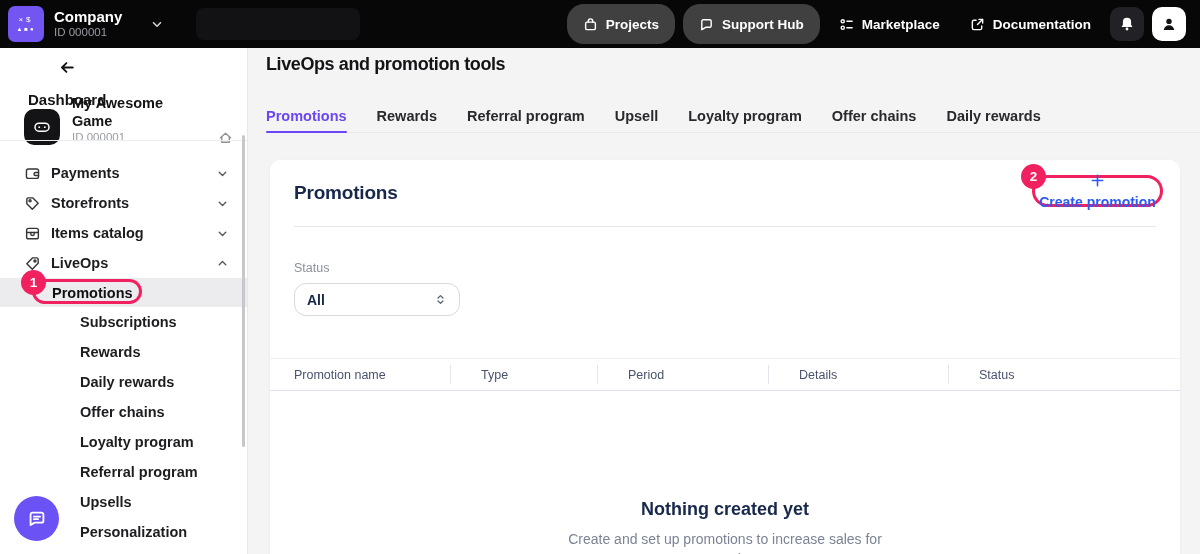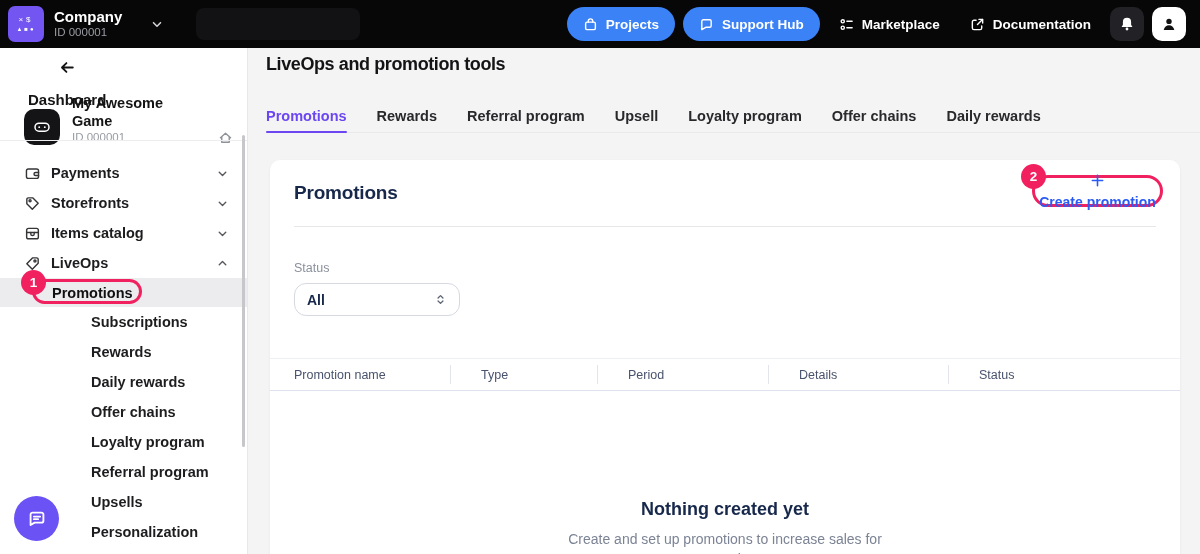--- a/index.html
+++ b/index.html
@@ -15,41 +15,41 @@
   .topbar{position:absolute;left:0;top:0;right:0;height:48px;background:#070708;display:flex;align-items:center;z-index:40;}
   .brand{display:flex;align-items:center;gap:10px;padding-left:8px;cursor:pointer;}
   .logo{width:36px;height:36px;border-radius:7px;background:#7355f1;color:#fff;display:flex;flex-direction:column;align-items:center;justify-content:center;line-height:1;}
   .logo .lr1{font-size:8px;letter-spacing:3px;margin-bottom:2px;}
   .logo .lr2{font-size:6px;letter-spacing:2px;}
   .brand-name{font-size:15px;font-weight:700;color:#fff;line-height:1.2;}
   .brand-id{font-size:11.5px;color:#9b9ca3;line-height:1.2;}
   .brand-chevron{margin-left:18px;color:#d2d2d8;}
   .topbar-slot{position:absolute;left:196px;top:8px;width:164px;height:32px;background:#121214;border-radius:8px;cursor:pointer;}
   .topbar-nav{position:absolute;right:14px;top:7px;display:flex;align-items:center;gap:8px;height:34px;}
-  .pill{height:34px;border-radius:17px;background:#3b82f6;color:#fff;display:flex;align-items:center;gap:8px;padding:0 16px;font-size:13.5px;font-weight:700;border:none;cursor:pointer;font-family:inherit;}
+  .pill{height:40px;border-radius:17px;background:#404040;color:#fff;display:flex;align-items:center;gap:8px;padding:0 16px;font-size:13.5px;font-weight:700;border:none;cursor:pointer;font-family:inherit;}
   .toplink{display:flex;align-items:center;gap:8px;color:#fff;font-size:13.5px;font-weight:700;margin:0 11px;cursor:pointer;background:none;border:none;font-family:inherit;}
   .icon-btn{width:34px;height:34px;border-radius:10px;display:flex;align-items:center;justify-content:center;border:none;cursor:pointer;}
   .icon-btn.bell{background:#222226;color:#fff;}
   .icon-btn.account{background:#ffffff;color:#111;}
 
   
   .sidebar{position:absolute;left:0;top:48px;width:248px;bottom:0;background:#fff;border-right:1px solid #e8e8ea;z-index:20;}
   .back-row{position:absolute;top:11px;left:28px;display:flex;align-items:center;gap:15px;font-size:15px;font-weight:700;color:#141414;cursor:pointer;flex-direction:column;}
   .project-row{position:absolute;top:46px;left:24px;right:14px;display:flex;align-items:flex-end;gap:12px;}
   .game-tile{width:36px;height:36px;border-radius:10px;background:#141416;display:flex;align-items:center;justify-content:center;color:#fff;flex:none;}
   .project-name{font-size:14.5px;font-weight:700;color:#141414;line-height:1.25;}
   .project-id{font-size:11.5px;color:#989ca3;line-height:1.25;}
   .home-ico{margin-left:auto;color:#8f9298;cursor:pointer;}
   .sb-divider{position:absolute;top:92px;left:0;right:0;border-top:1px solid #ededef;}
   .menu{position:absolute;top:110px;left:0;right:0;}
   .mrow{height:30px;display:flex;align-items:center;gap:10px;padding:0 18px 0 24px;font-size:14.5px;font-weight:600;color:#1d1d1f;cursor:pointer;}
   .mrow .mico{color:#353538;flex:none;}
   .mchev{margin-left:auto;color:#56565c;}
   .active-row{position:relative;height:29px;background:#ececee;display:flex;align-items:center;padding-left:52px;font-size:14.5px;font-weight:700;color:#101012;cursor:pointer;}
-  .srow{height:30px;display:flex;align-items:center;padding-left:55px;font-size:14.5px;font-weight:600;color:#1d1d1f;cursor:pointer;margin-left:36px;}
+  .srow{height:30px;display:flex;align-items:center;padding-left:80px;font-size:14.5px;font-weight:600;color:#1d1d1f;cursor:pointer;}
   .sb-scroll{position:absolute;right:2px;top:87px;width:3px;height:312px;background:#c7c7cb;border-radius:2px;cursor:pointer;}
   .fab{position:absolute;left:14px;top:448px;width:45px;height:45px;border-radius:50%;background:#6b52f4;display:flex;align-items:center;justify-content:center;border:none;cursor:pointer;z-index:30;}
 
   
   .annot-badge{position:absolute;width:25px;height:25px;border-radius:50%;background:#f1205f;color:#fff;font-size:13.5px;font-weight:700;display:flex;align-items:center;justify-content:center;z-index:5;}
   .sb-annot{position:absolute;left:32px;top:1px;width:110px;height:25px;border:3px solid #f1205f;border-radius:13px;pointer-events:none;}
   .sb-annot .annot-badge{left:-14px;top:-12px;}
 
   
   .main{position:absolute;left:248px;top:48px;right:0;bottom:0;}

